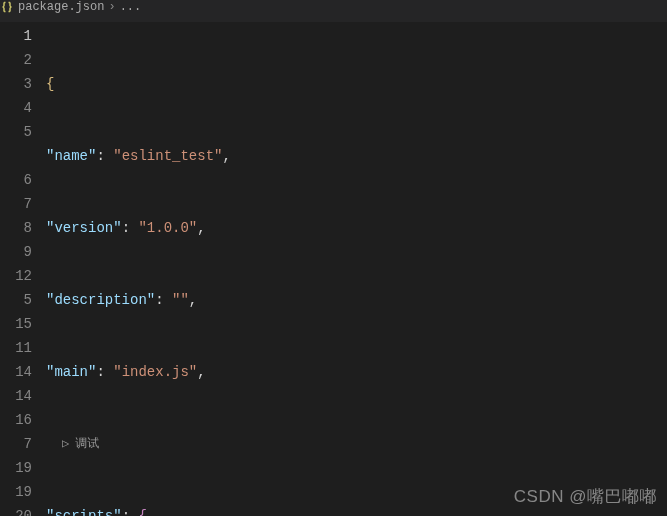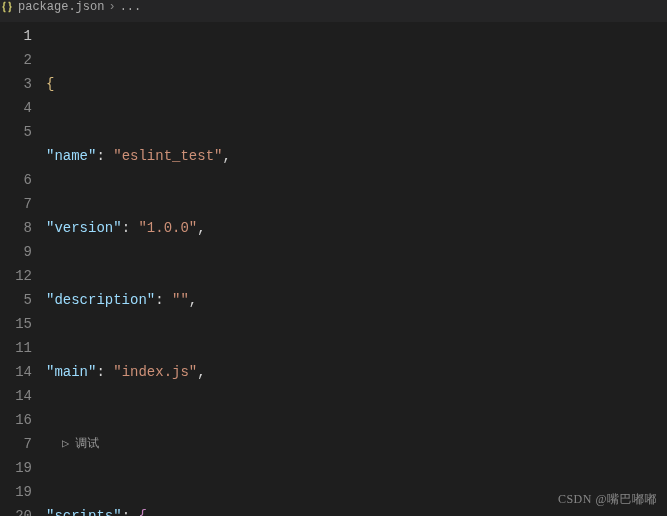--- a/index.html
+++ b/index.html
@@ -66,22 +66,22 @@
   .codelens .tri {
     display: inline-block;
     margin-left: 16px;
     margin-right: 6px;
   }
   .watermark {
     position: absolute;
     right: 10px;
     bottom: 8px;
     color: rgba(220,220,220,0.55);
-    font-family: Liberation Serif, serif;
-    font-size: 12px;
+    font-family: Liberation Sans, sans-serif;
+    font-size: 17px;
     letter-spacing: 0.5px;
   }
 </style>
 </head>
 <body>
 
 <div class="tabbar">
   <span class="tab-icon">
     <svg width="12" height="12" viewBox="0 0 16 16">
         <path fill="currentColor" d="M5 1c-1.1 0-2 .9-2 2v3c0 .6-.4 1-1 1v2c.6 0 1 .4 1 1v3c0 1.1.9 2 2 2h1v-2H5v-3c0-.8-.4-1.5-1-2 .6-.5 1-1.2 1-2V3h1V1H5zm6 0h-1v2h1v3c0 .8.4 1.5 1 2-.6.5-1 1.2-1 2v3h-1v2h1c1.1 0 2-.9 2-2v-3c0-.6.4-1 1-1V7c-.6 0-1-.4-1-1V3c0-1.1-.9-2-2-2z"></path>

